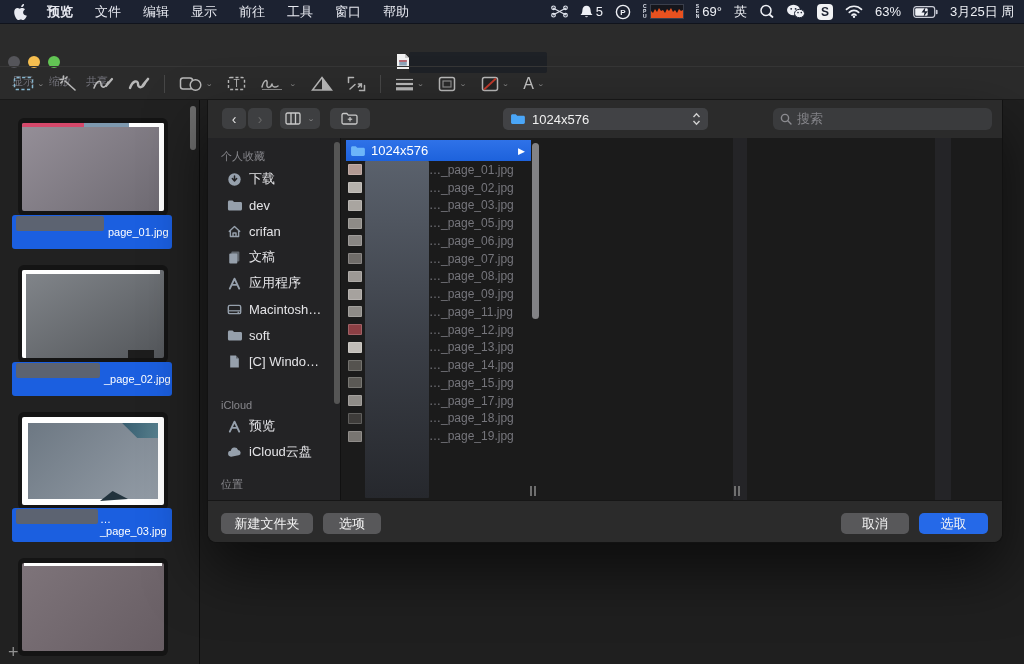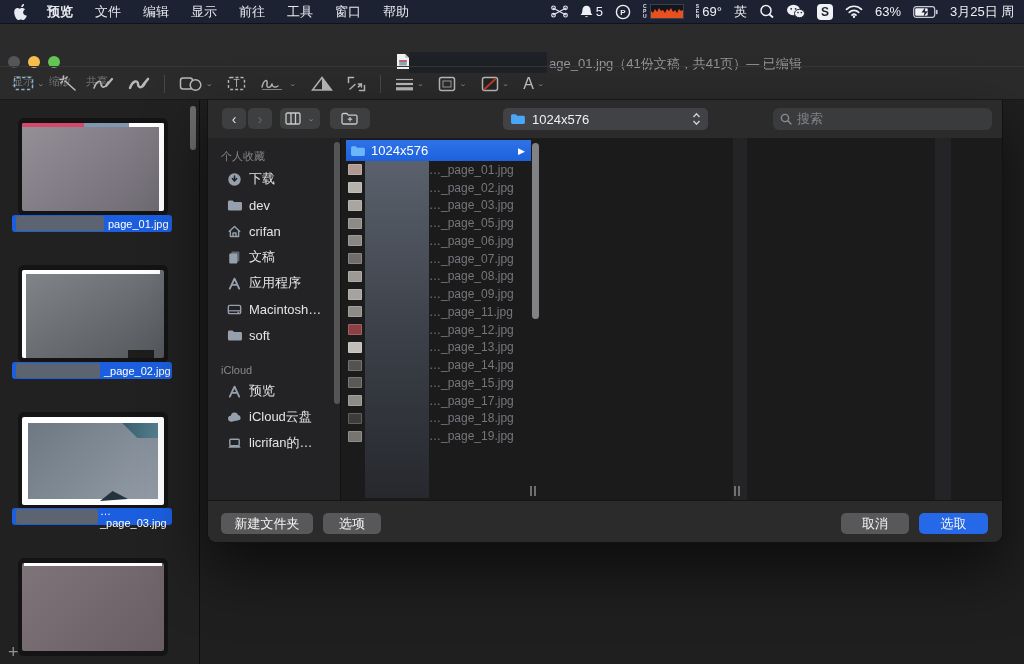--- a/index.html
+++ b/index.html
@@ -37,21 +37,21 @@
   .chev { font-size:9px; color:#8e8e8e; margin-left:3px; transform:scaleY(.8); }
   .mt-div { width:1px; height:18px; background:#474747; margin:0 7px; }
   .a-glyph { font-size:16px; color:#c2c2c2; }
 
   
   .psidebar { position:absolute; left:0; top:100px; width:200px; height:564px; background:#212121; border-right:1px solid #0d0d0d; }
   .ps-scroll { position:absolute; left:190px; top:6px; width:6px; height:44px; background:#6f6f6f; border-radius:3px; }
   .thumb-frame { position:absolute; left:18px; width:150px; height:98px; background:#141414; border-radius:6px; }
   .thumb-img { position:absolute; left:4px; top:5px; width:142px; height:88px; border-radius:2px; overflow:hidden; }
   .strip { position:absolute; top:0; height:4px; }
-  .tlabel { position:absolute; left:12px; width:160px; height:17px; border-radius:3px; display:flex; align-items:center; }
+  .tlabel { position:absolute; left:12px; width:160px; height:34px; border-radius:3px; display:flex; align-items:center; }
   .tlabel .redact { position:absolute; left:4px; top:1px; height:15px; border-radius:2px; background:#5c6371; }
   .tlabel .txt { position:absolute; font-size:11px; color:#fff; }
   .add-plus { position:absolute; left:8px; top:542px; font-size:18px; color:#929292; }
 
   
   .dialog { position:absolute; left:207px; top:100px; width:796px; height:443px; background:#2b2b2b;
             border:1px solid #121212; border-top:none; border-radius:0 0 9px 9px;
             box-shadow:0 28px 60px rgba(0,0,0,.6); }
   .dlg-toolbar { position:absolute; left:0; top:0; width:100%; height:38px; }
   .nav-btn { position:absolute; top:8px; width:24px; height:21px; background:#3e3f41; border-radius:5px;
@@ -220,21 +220,20 @@
     </span>
     <span class="proxy-icon">
       <svg width="14" height="17" viewBox="0 0 14 17">
           <path d="M1 1 h8 l4 4 v11 h-12 z" fill="#f2f2f2"></path>
           <path d="M9 1 l4 4 h-4 z" fill="#c9c9c9"></path>
           <rect x="3.2" y="7" width="7.6" height="5.5" fill="#8da4b8"></rect>
           <rect x="3.2" y="7" width="7.6" height="2" fill="#b86a74"></rect>
         </svg>
     </span>
     <span class="title-redaction"></span>
-    <span class="win-title">age_01.jpg（41份文稿，共41页）— 已编辑</span>
 
     <div class="mtoolbar">
       <span class="mtool">
         <svg width="21" height="15" viewBox="0 0 21 15">
             <rect x="1.5" y="1.5" width="18" height="12" rx="2" fill="none" stroke="#86b6cf" stroke-width="1.5" stroke-dasharray="3.2 2.4"></rect>
           </svg>
         <span class="chev">⌄</span>
       </span>
       <span class="mtool">
         <svg width="19" height="17" viewBox="0 0 19 17">
@@ -465,38 +464,45 @@
               <span class="lbl">Macintosh…</span>
             </div>
 
             <div class="side-item">
               <svg class="sbicon" width="15" height="15" viewBox="0 0 16 16">
                 <use href="#icon-folder"></use>
               </svg>
               <span class="lbl">soft</span>
             </div>
 
-          </div>
-        <div class="sec-h" style="margin-top:11px;">iCloud</div>
+            <div class="side-item">
+              <svg class="sbicon" width="15" height="15" viewBox="0 0 16 16">
+                <use href="#icon-page"></use>
+              </svg>
+              <span class="lbl">[C] Windo…</span>
+            </div>
+          </div>
+        <div class="sec-h" style="margin-top:20px;">iCloud</div>
         <div>
 
             <div class="side-item">
               <svg class="sbicon" width="15" height="15" viewBox="0 0 16 16">
                 <use href="#icon-apps"></use>
               </svg>
               <span class="lbl">预览</span>
             </div>
 
             <div class="side-item">
               <svg class="sbicon" width="15" height="15" viewBox="0 0 16 16">
                 <use href="#icon-cloud"></use>
               </svg>
               <span class="lbl">iCloud云盘</span>
             </div>
           </div>
+        <div class="sec-h" style="margin-top:7px;">位置</div>
         <div>
 
             <div class="side-item">
               <svg class="sbicon" width="15" height="15" viewBox="0 0 16 16">
                 <use href="#icon-laptop"></use>
               </svg>
               <span class="lbl">licrifan的…</span>
             </div>
           </div>
         <span class="ds-scroll"></span>

